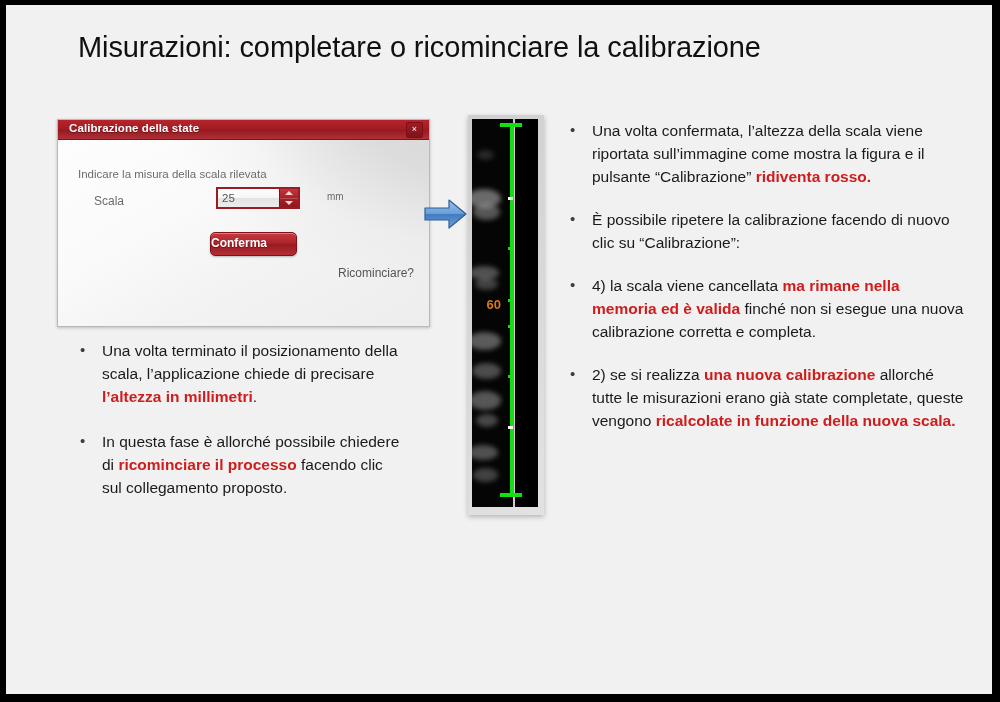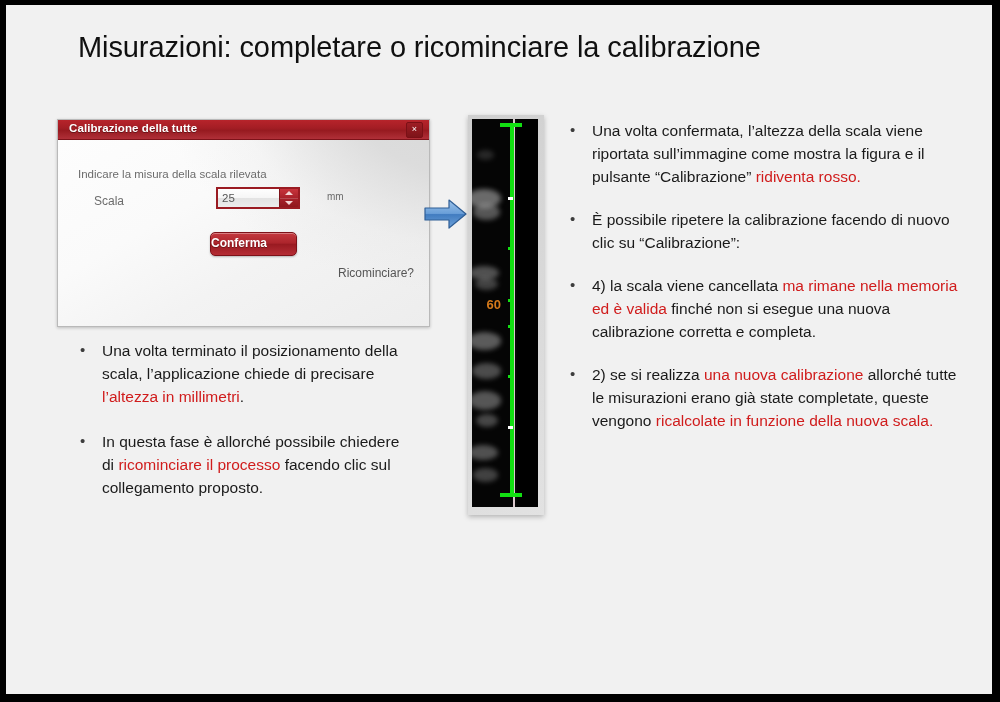--- a/index.html
+++ b/index.html
@@ -259,21 +259,21 @@
     line-height: 23px;
     color: #1a1a1a;
   }
   .bullet-item::before {
     content: "\2022";
     position: absolute;
     left: 4px; top: -1px;
     font-size: 15px;
     color: #3d3d3d;
   }
-  .hl { color: #d01c1c; }
+  .hl { color: #d01c1c; font-weight: bold; }
 
   #left-bullets {
     left: 70px; top: 334px;
     width: 330px;
   }
   #right-bullets {
     left: 560px; top: 114px;
     width: 400px;
   }
   #right-bullets .bullet-item { margin-bottom: 20px; }
@@ -281,21 +281,21 @@
 </head>
 <body>
 
 <div id="slide-frame">
   <div id="slide-canvas">
 
     <div id="slide-title">Misurazioni: completare o ricominciare la calibrazione</div>
 
     <div id="calib-dialog">
       <div id="calib-titlebar">
-        <div id="calib-title-text">Calibrazione della tutte</div>
+        <div id="calib-title-text">Calibrazione della state</div>
         <div id="calib-close">×</div>
       </div>
       <div id="calib-body">
         <div id="calib-hint">Indicare la misura della scala rilevata</div>
         <div id="calib-field-label">Scala</div>
 
         <div id="spinner-wrap">
           <input id="spinner-input" type="text" value="25" style="">
           <div id="spinner-buttons">
             <div class="spin-btn up">

